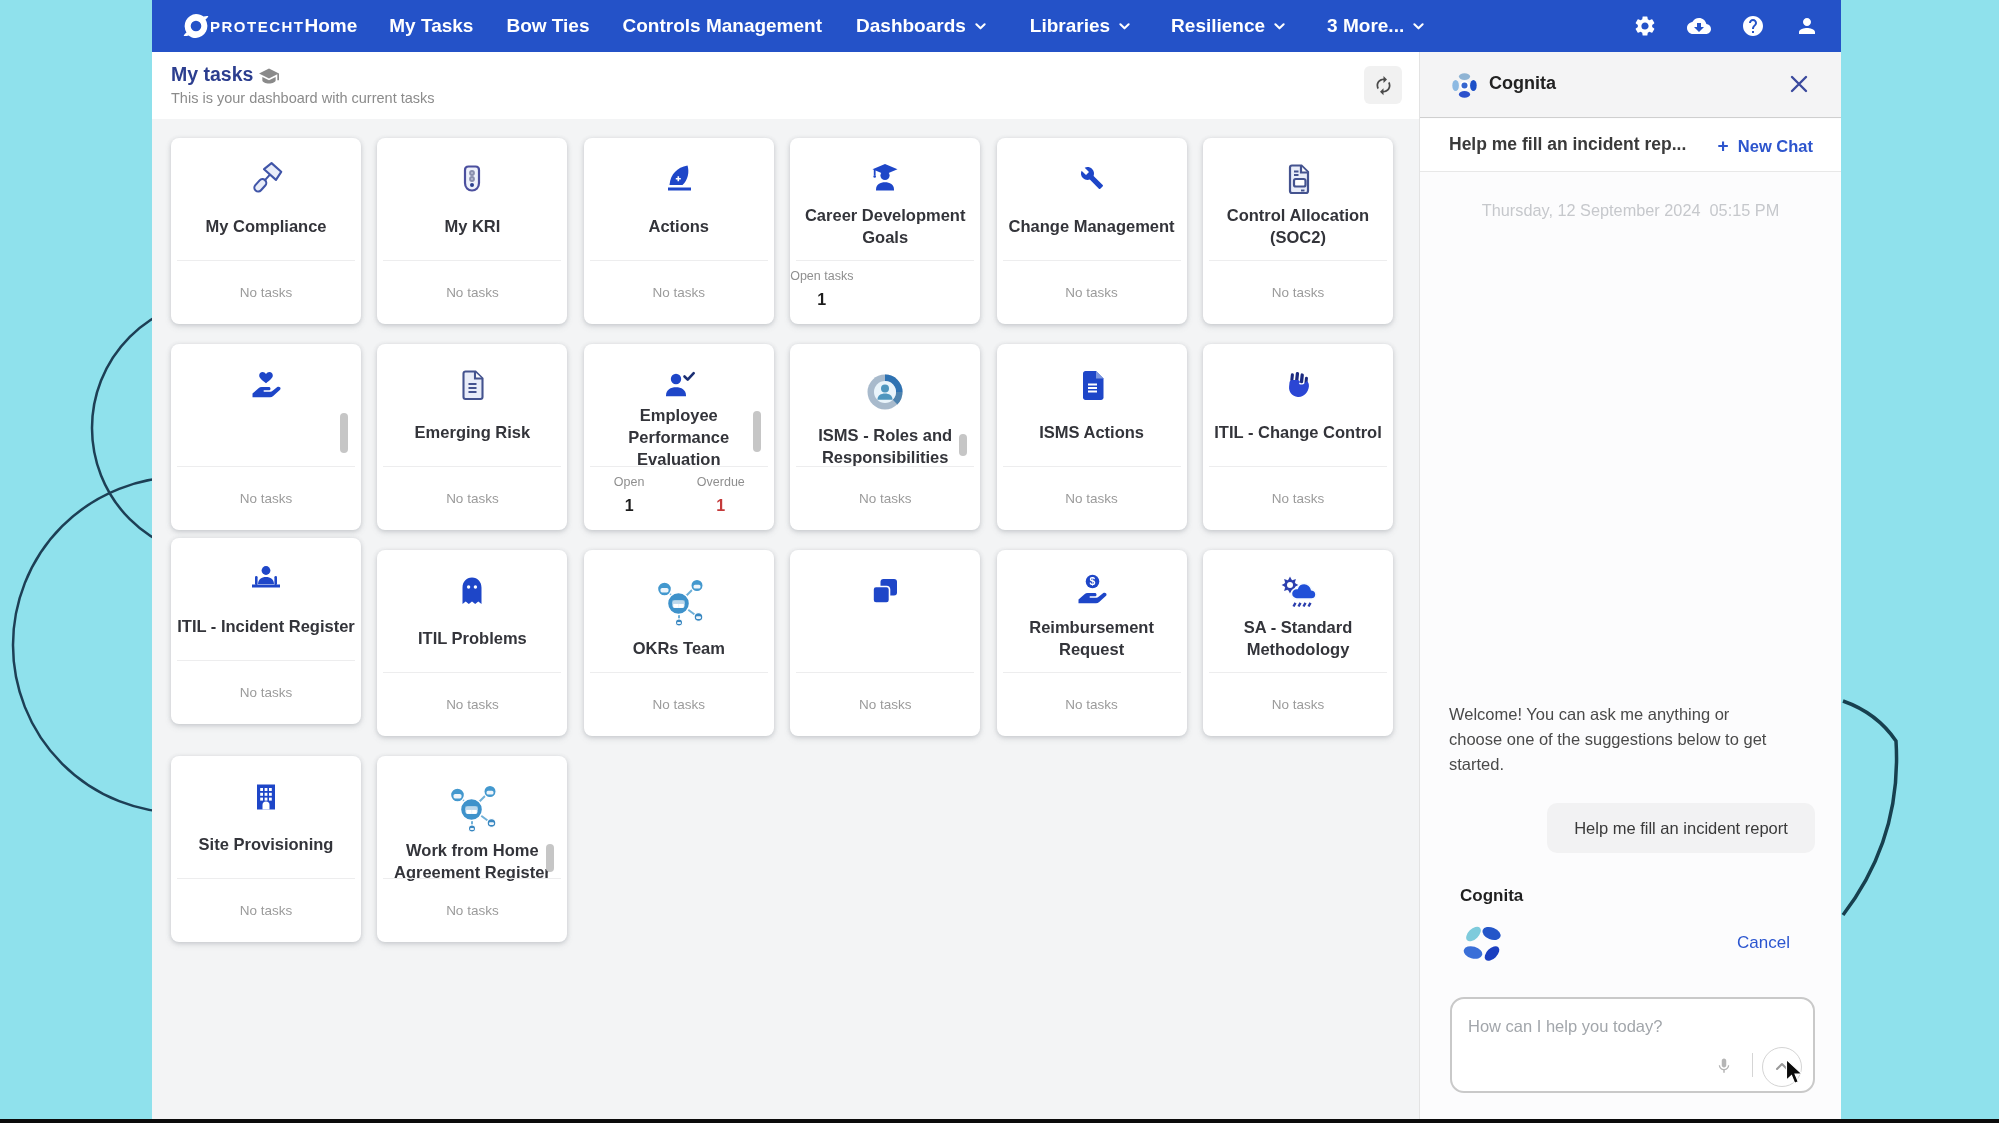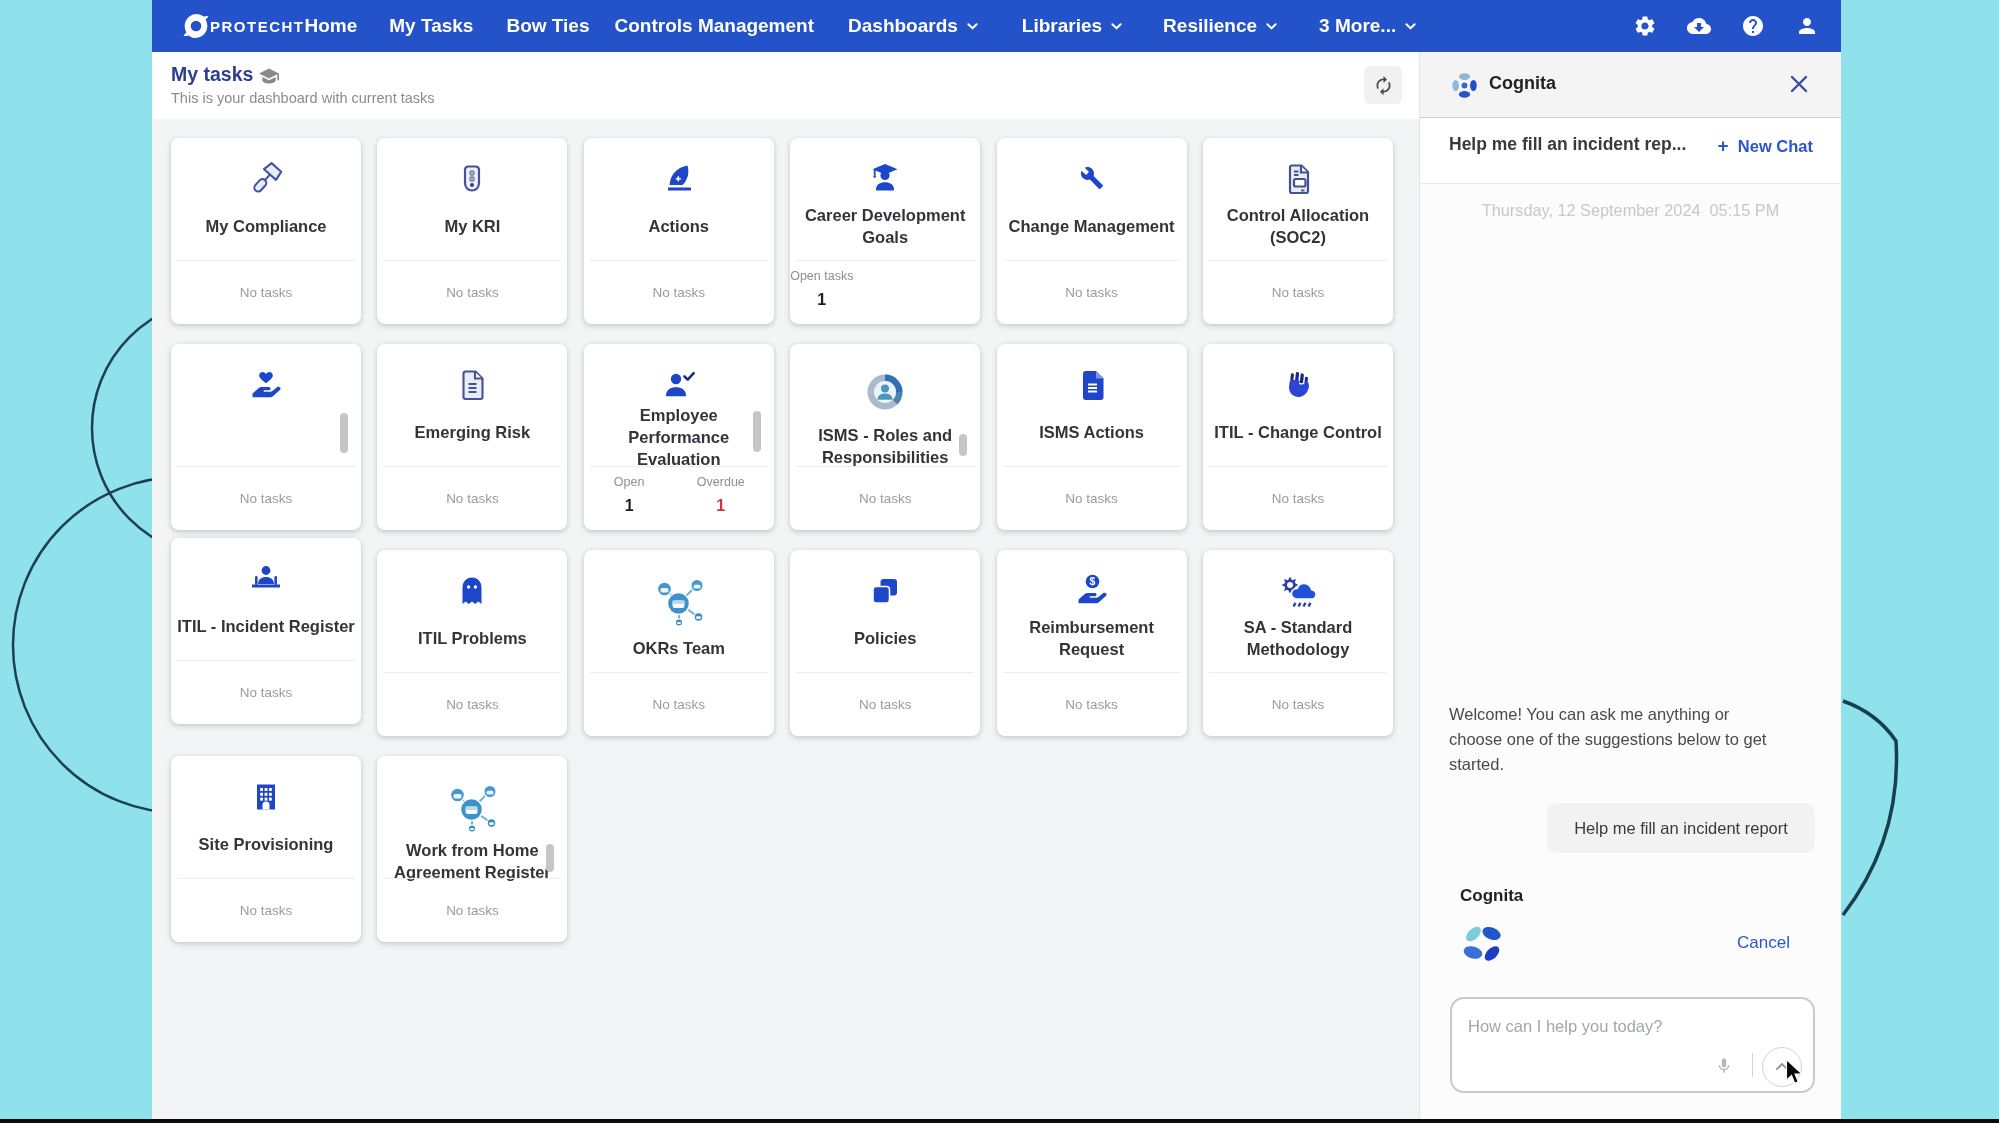--- a/index.html
+++ b/index.html
@@ -30,21 +30,21 @@
 .card .thumb{position:absolute;right:13px;width:8px;border-radius:4px;background:#c6c6c6}
 .stat2{position:absolute;left:0;top:131px;width:100%;display:flex;justify-content:flex-start;gap:40px;text-align:center}
 .stat2 .lbl{font-size:12.5px;color:#8f8f8f}
 .stat2 .num{font-size:16px;font-weight:700;color:#1d1d1d;margin-top:8px}
 .stat2 .num.red{color:#c43a3a}
 
 #panel{position:absolute;left:1267px;top:52px;width:422px;height:1067px;background:#fcfcfd;border-left:1px solid #e3e3e3}
 #phdr{position:absolute;left:0;top:0;width:100%;height:66px;background:#f4f4f5;border-bottom:1px solid #cfcfcf}
 #phdr .nm{position:absolute;left:69px;top:21px;font-size:18px;font-weight:700;color:#222}
 #phdr .x{position:absolute;left:368px;top:21px;width:22px;height:22px}
-#psub{position:absolute;left:0;top:67px;width:100%;height:65px;background:#fff;border-bottom:1px solid #e8e8e8}
+#psub{position:absolute;left:0;top:67px;width:100%;height:53px;background:#fff;border-bottom:1px solid #e8e8e8}
 #psub .q{position:absolute;left:29px;top:15px;font-size:17.5px;font-weight:700;color:#3a3a3a}
 #psub .nc{position:absolute;right:28px;top:16px;font-size:16.5px;font-weight:700;color:#2d55cd}
 .date{position:absolute;left:0;top:149px;width:100%;text-align:center;font-size:16.3px;color:#c6c8cc}
 .welcome{position:absolute;left:29px;top:650px;width:340px;font-size:16.5px;line-height:25px;color:#4a4a4a}
 .chip{position:absolute;left:127px;top:751px;width:268px;height:50px;background:#f2f2f3;border-radius:10px;display:flex;align-items:center;justify-content:center;font-size:16.5px;color:#3a3a3a}
 .cogname{position:absolute;left:40px;top:834px;font-size:17px;font-weight:700;color:#1f1f1f}
 .coglogo{position:absolute;left:43px;top:872px}
 .cancel{position:absolute;left:317px;top:881px;font-size:17px;font-weight:400;color:#2b55cf}
 .inputbox{position:absolute;left:30px;top:945px;width:365px;height:96px;border:2px solid #c9c9c9;border-radius:14px;background:#fff}
 .inputbox .ph{position:absolute;left:16px;top:18px;font-size:16.5px;color:#a2a6ab}
@@ -64,21 +64,21 @@
   <nav id="nav">
     <div class="logo">
       <svg width="28" height="28" viewBox="0 0 28 28">
           <path fill="#fff" d="M14 2c3 0 5.5 1 7.5 2.6 1.8-.6 3.6-.8 4.9-.4-.6 1.2-1.6 2.4-2.9 3.4A12 12 0 0 1 14 26c-3 0-5.5-1-7.4-2.6-1.9.6-3.7.8-5 .4.6-1.2 1.6-2.4 2.9-3.4A12 12 0 0 1 14 2zm0 6.7a5.3 5.3 0 1 0 0 10.6 5.3 5.3 0 0 0 0-10.6z"></path>
         </svg>
       <span class="brand">PROTECHT</span>
     </div>
     <span class="item" style="">Home</span>
     <span class="item" style="margin-left:32px">My Tasks</span>
     <span class="item" style="margin-left:33px">Bow Ties</span>
-    <span class="item" style="margin-left:25px">Controls Management</span>
+    <span class="item" style="margin-left:33px">Controls Management</span>
     <span class="item" style="margin-left:34px">Dashboards<svg class="chev" viewBox="0 0 12 12">
           <path d="M1.5 3.5 6 8l4.5-4.5" fill="none" stroke="#fff" stroke-width="2.2" stroke-linecap="round" stroke-linejoin="round"></path>
         </svg></span>
     <span class="item" style="margin-left:44px">Libraries<svg class="chev" viewBox="0 0 12 12">
           <path d="M1.5 3.5 6 8l4.5-4.5" fill="none" stroke="#fff" stroke-width="2.2" stroke-linecap="round" stroke-linejoin="round"></path>
         </svg></span>
     <span class="item" style="margin-left:41px">Resilience<svg class="chev" viewBox="0 0 12 12">
           <path d="M1.5 3.5 6 8l4.5-4.5" fill="none" stroke="#fff" stroke-width="2.2" stroke-linecap="round" stroke-linejoin="round"></path>
         </svg></span>
     <span class="item" style="margin-left:42px">3 More...<svg class="chev" viewBox="0 0 12 12">
@@ -373,23 +373,20 @@
         </div>
         <div class="dv"></div>
         <div class="nt">No tasks</div>
       </div>
 <div class="card" style="left:638.2px;top:498px">
         <div class="ic" style="">
           <svg width="34" height="34" viewBox="0 0 34 34">
             <rect x="12.5" y="5" width="16.5" height="16.5" rx="3" fill="#1e46c8"></rect>
             <rect x="5" y="12.5" width="16.5" height="16.5" rx="3" fill="#1e46c8" stroke="#fff" stroke-width="1.6"></rect>
           </svg>
-        </div>
-        <div class="tt" style="">
-          <span>Policies</span>
         </div>
         <div class="dv"></div>
         <div class="nt">No tasks</div>
       </div>
 <div class="card" style="left:844.6px;top:498px">
         <div class="ic" style="">
           <svg width="34" height="34" viewBox="0 0 34 34">
             <g fill="#1e46c8">
               <circle cx="17.5" cy="7.5" r="6.8"></circle>
               <path d="M3.5 25.5 l6-5.2 c.9-.8 2-1.2 3.2-1.2 h7.1 c1 0 1.7.7 1.7 1.6 0 .9-.7 1.6-1.7 1.6 h-4.6 c-.4 0-.7.3-.7.7 0 .4.3.7.7.7 h6.3 c.7 0 1.3-.2 1.8-.6 l5-4 c.8-.6 2-.6 2.7.2 .8.8.7 2-.2 2.8 l-6.6 5.9 c-.9.8-2 1.2-3.2 1.2 H3.5 z"></path>

